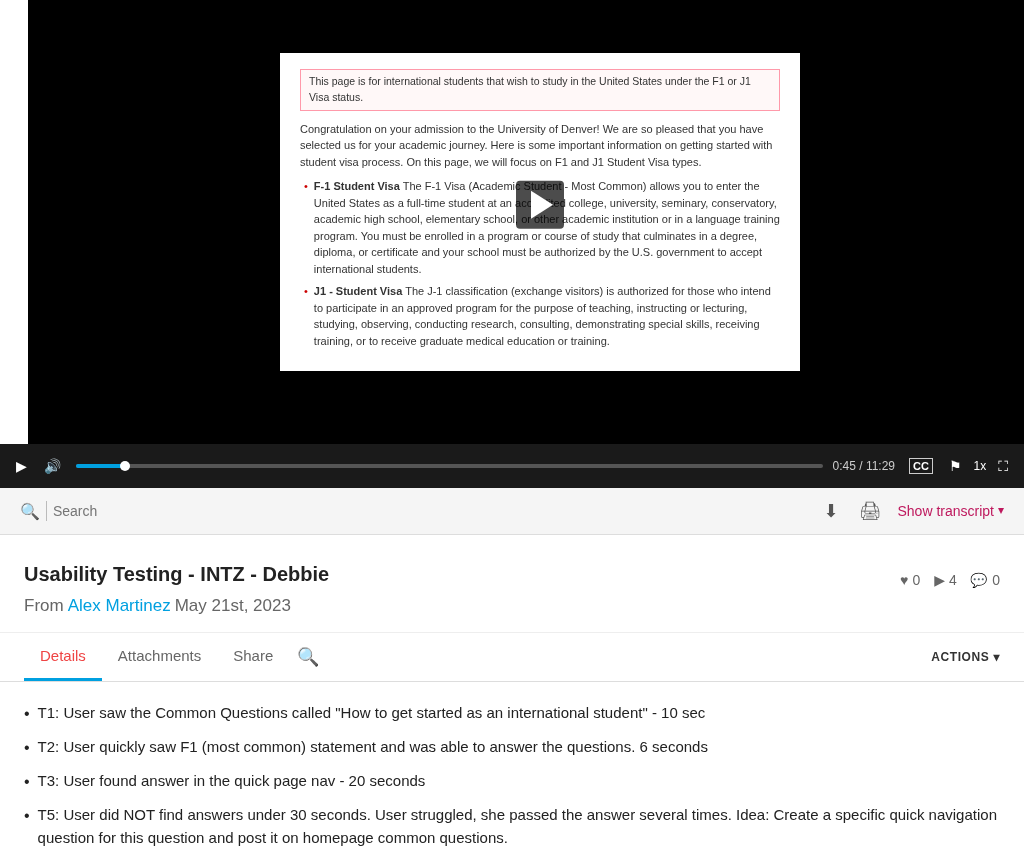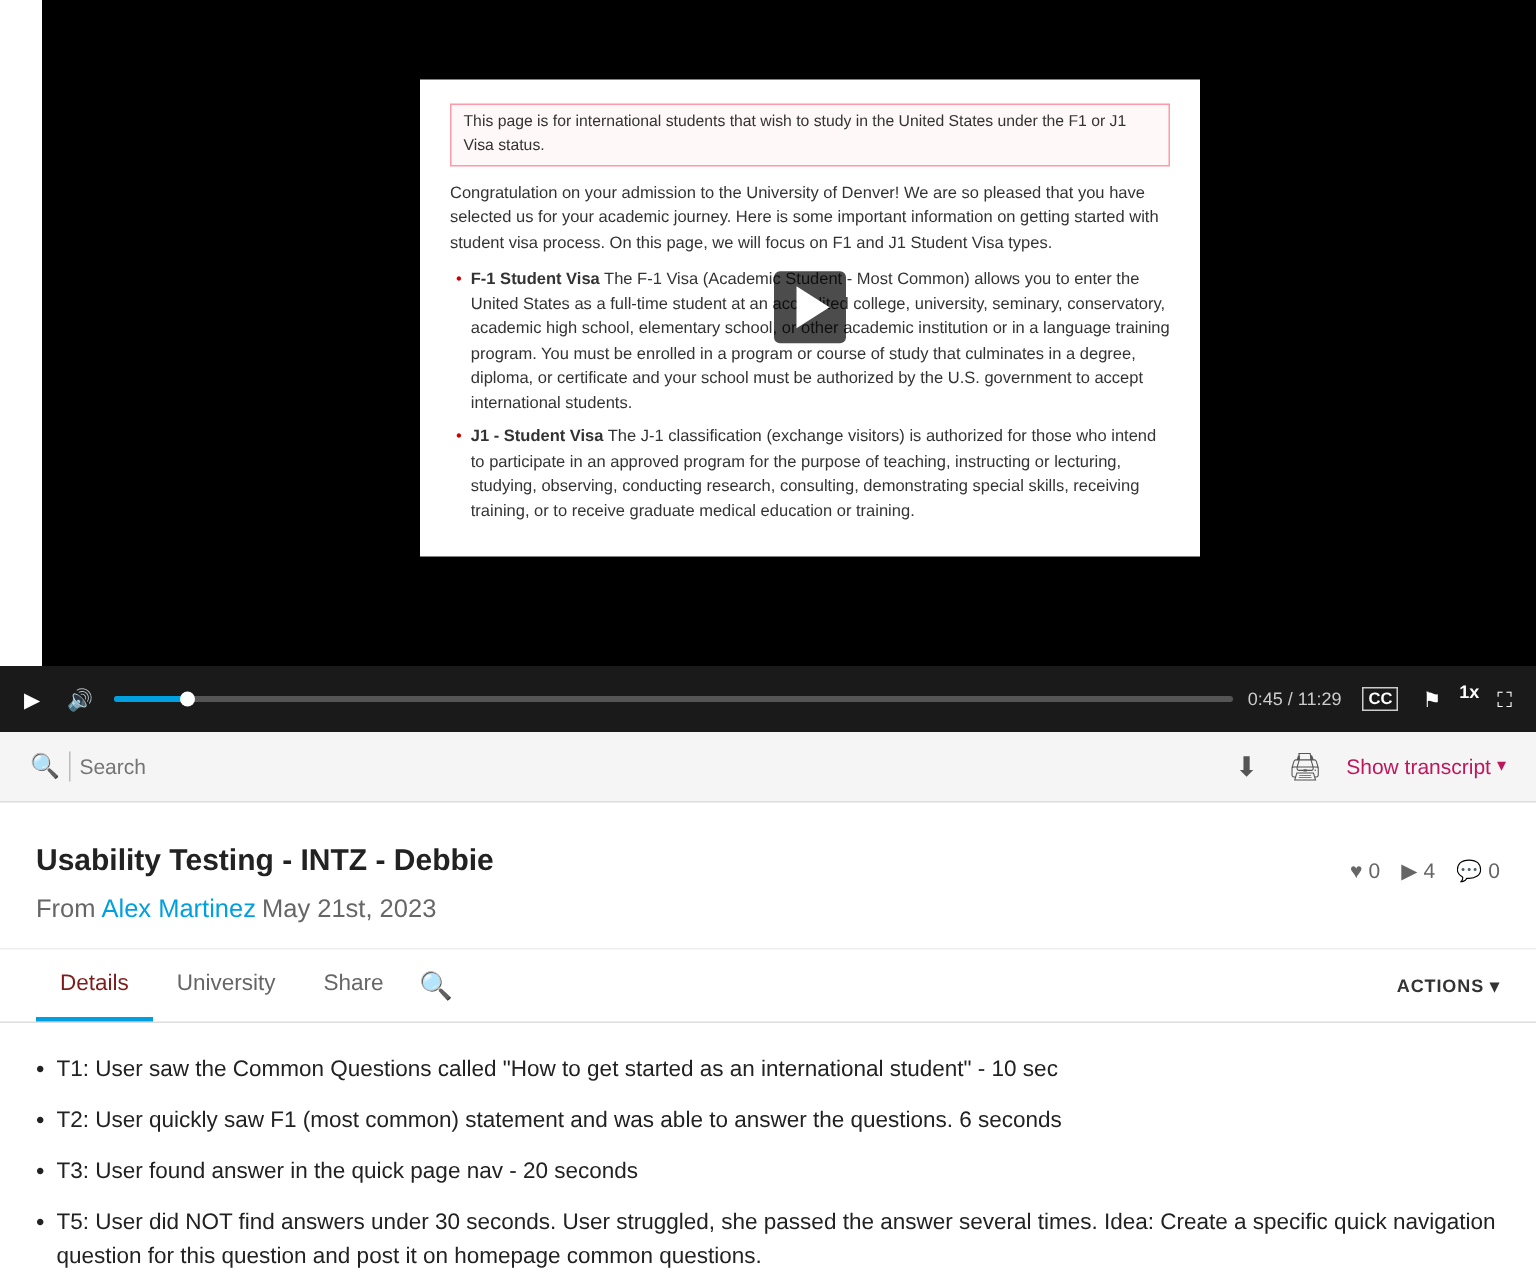--- a/index.html
+++ b/index.html
@@ -116,27 +116,28 @@
     }
 
     .time-display {
       color: #ccc;
       font-size: 12px;
       white-space: nowrap;
     }
 
     .ctrl-right-group {
       display: flex;
+      align-items: center;
       gap: 8px;
     }
 
     .speed-badge {
       color: #fff;
       font-size: 12px;
-      font-weight: bold;
+      font-weight: normal;
     }
 
     
     .toolbar {
       background: #f5f5f5;
       border-bottom: 1px solid #ddd;
       padding: 8px 20px;
       display: flex;
       align-items: center;
       gap: 12px;
@@ -252,21 +253,21 @@
     .tab {
       padding: 14px 16px;
       font-size: 15px;
       color: #666;
       cursor: pointer;
       border-bottom: 3px solid transparent;
       font-weight: 500;
     }
 
     .tab.active {
-      color: #7f1d1d;
+      color: #ef4444;
       border-bottom: 3px solid #00a0e0;
     }
 
     .tab-search-btn {
       background: none;
       border: none;
       cursor: pointer;
       font-size: 18px;
       color: #555;
       padding: 8px;
@@ -404,21 +405,21 @@
     <a href="#">Alex Martinez</a>
     <span>May 21st, 2023</span>
   </div>
 </div>
 
 <div class="tabs-section">
   <div class="tab active">
     <span>Details</span>
   </div>
   <div class="tab">
-    <span>University</span>
+    <span>Attachments</span>
   </div>
   <div class="tab">
     <span>Share</span>
   </div>
   <button class="tab-search-btn">
     <span>🔍</span>
   </button>
   <button class="actions-btn">
     <span>ACTIONS</span>
     <span>▾</span>

